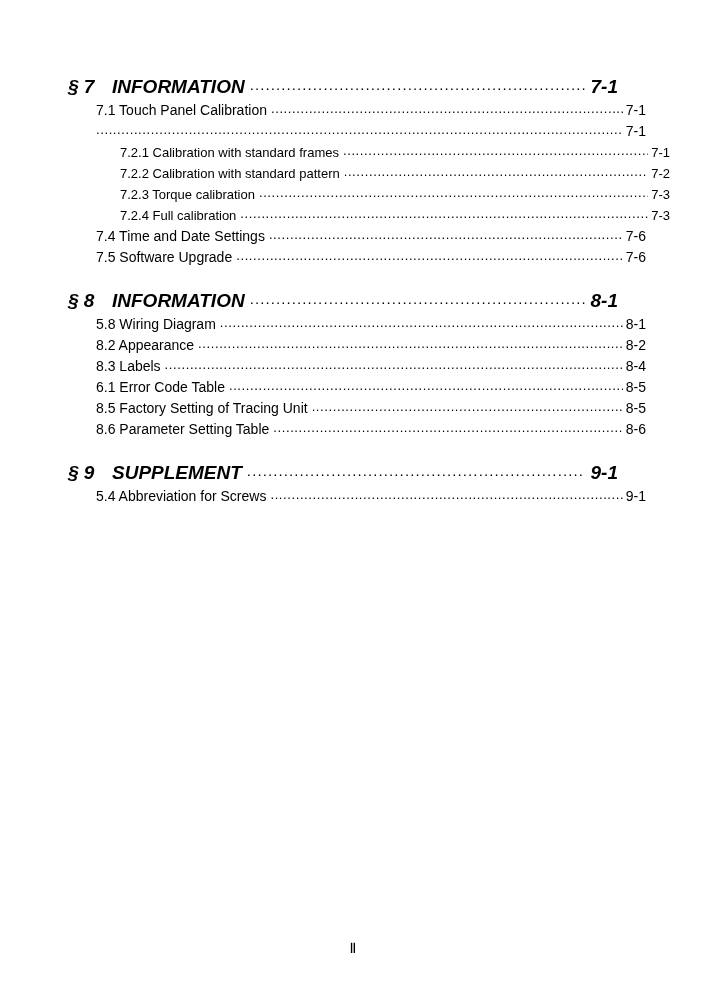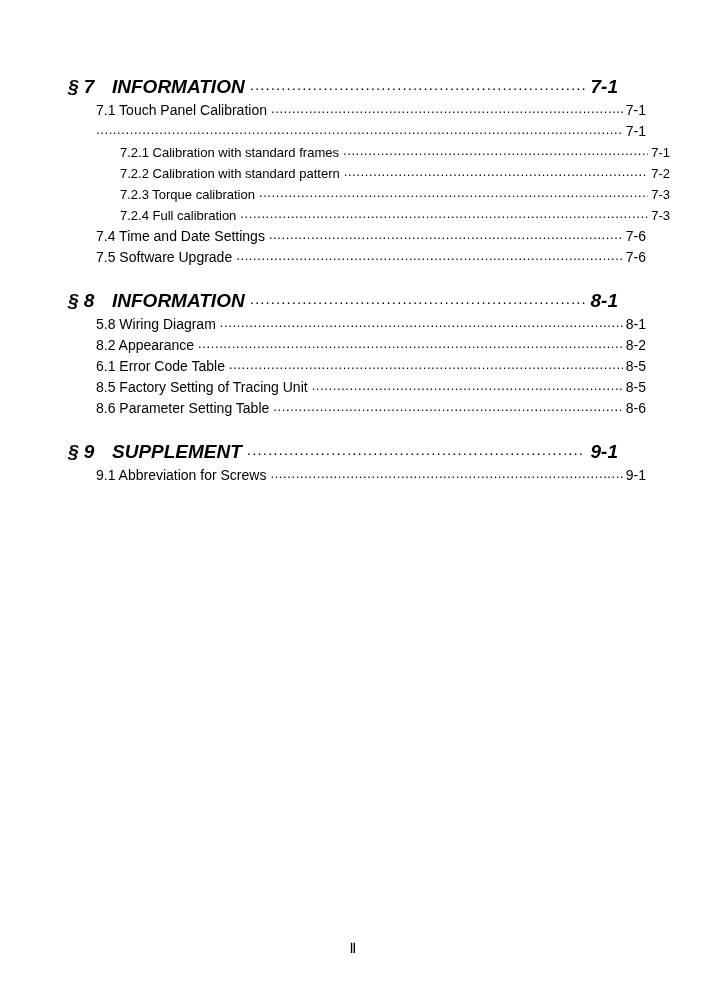--- a/index.html
+++ b/index.html
@@ -177,20 +177,25 @@
         <span class="label">5.8 Wiring Diagram</span>
         <span class="leader"></span>
         <span class="pagenum">8-1</span>
       </div>
       <div class="entry lvl2">
         <span class="label">8.2 Appearance</span>
         <span class="leader"></span>
         <span class="pagenum">8-2</span>
       </div>
       <div class="entry lvl2">
+        <span class="label">8.3 Labels</span>
+        <span class="leader"></span>
+        <span class="pagenum">8-4</span>
+      </div>
+      <div class="entry lvl2">
         <span class="label">6.1 Error Code Table</span>
         <span class="leader"></span>
         <span class="pagenum">8-5</span>
       </div>
       <div class="entry lvl2">
         <span class="label">8.5 Factory Setting of Tracing Unit</span>
         <span class="leader"></span>
         <span class="pagenum">8-5</span>
       </div>
       <div class="entry lvl2">
@@ -198,21 +203,21 @@
         <span class="leader"></span>
         <span class="pagenum">8-6</span>
       </div>
       <div class="entry lvl1">
         <span class="sect-mark">§ 9</span>
         <span class="label">SUPPLEMENT</span>
         <span class="leader"></span>
         <span class="pagenum">9-1</span>
       </div>
       <div class="entry lvl2">
-        <span class="label">9.1 Abbreviation for Screws</span>
+        <span class="label">5.4 Abbreviation for Screws</span>
         <span class="leader"></span>
         <span class="pagenum">9-1</span>
       </div>
     </div>
 
   <div class="footer">Ⅱ</div>
 
 </div>
 
 </body></html>

